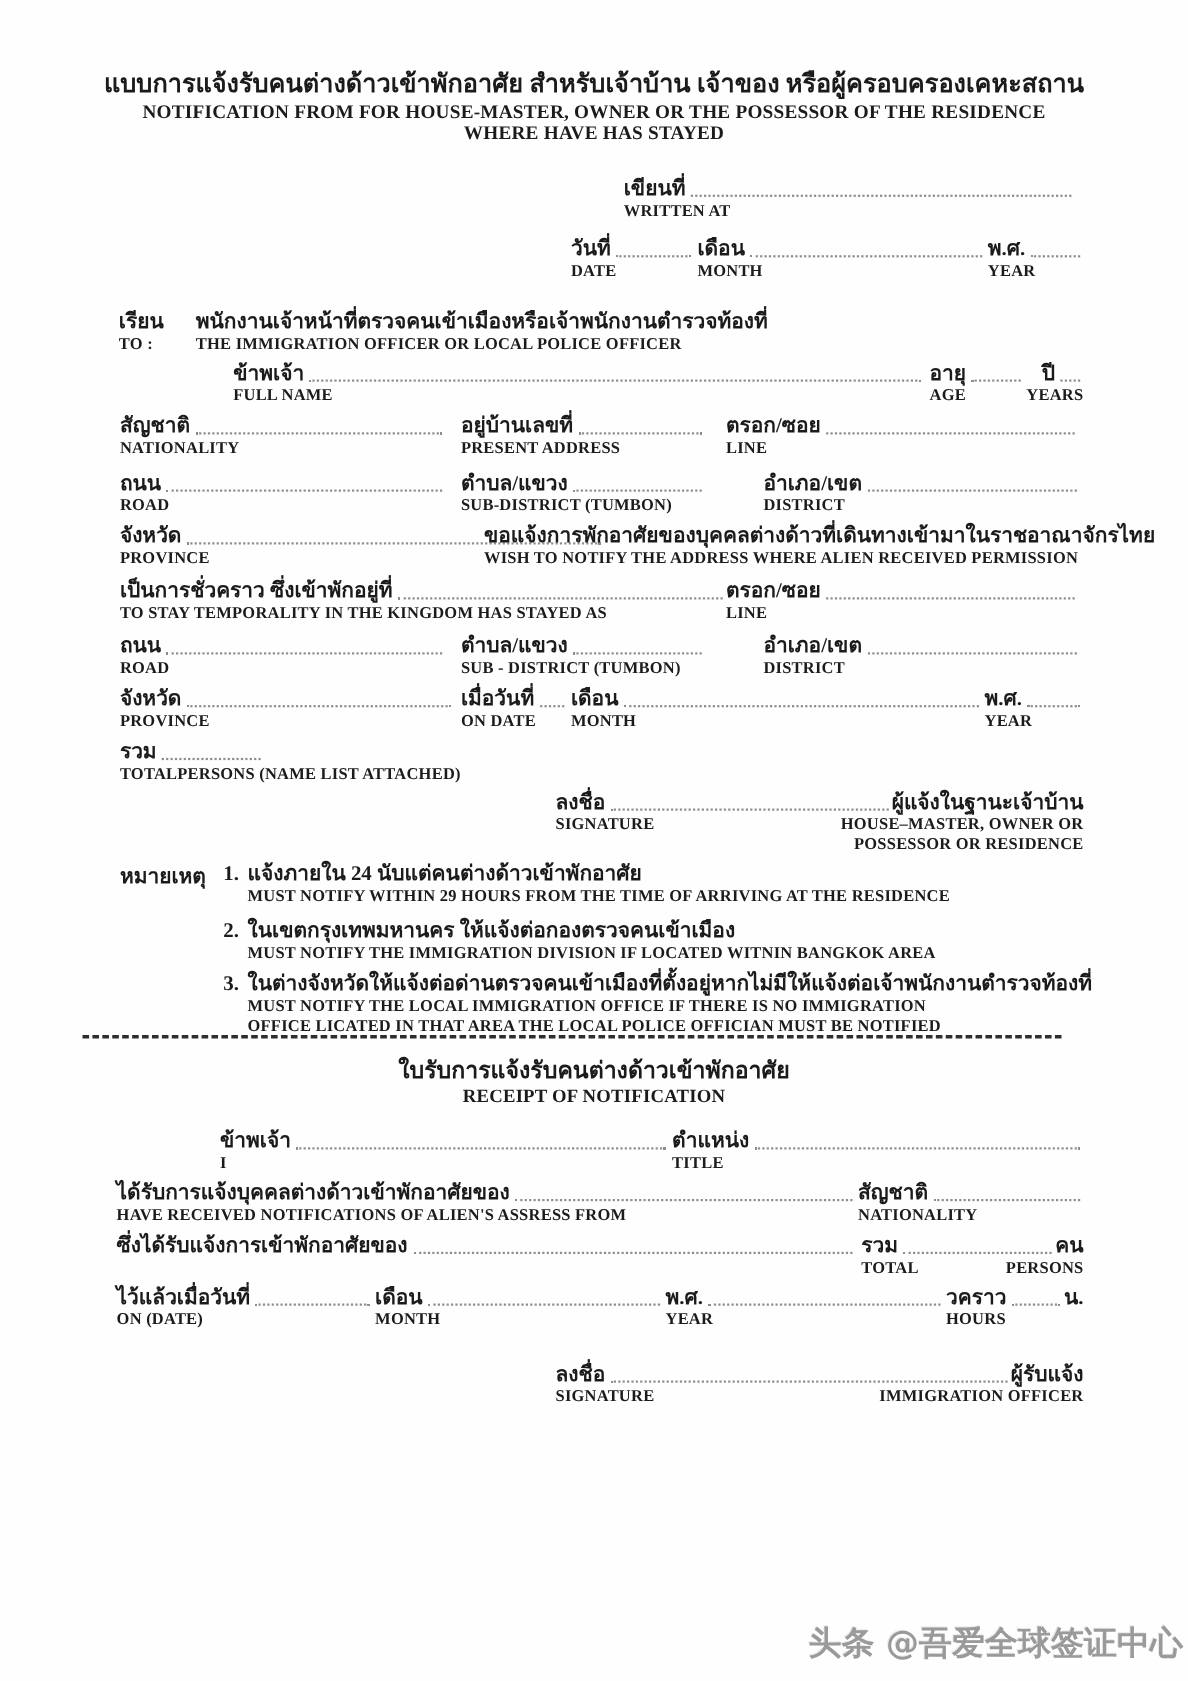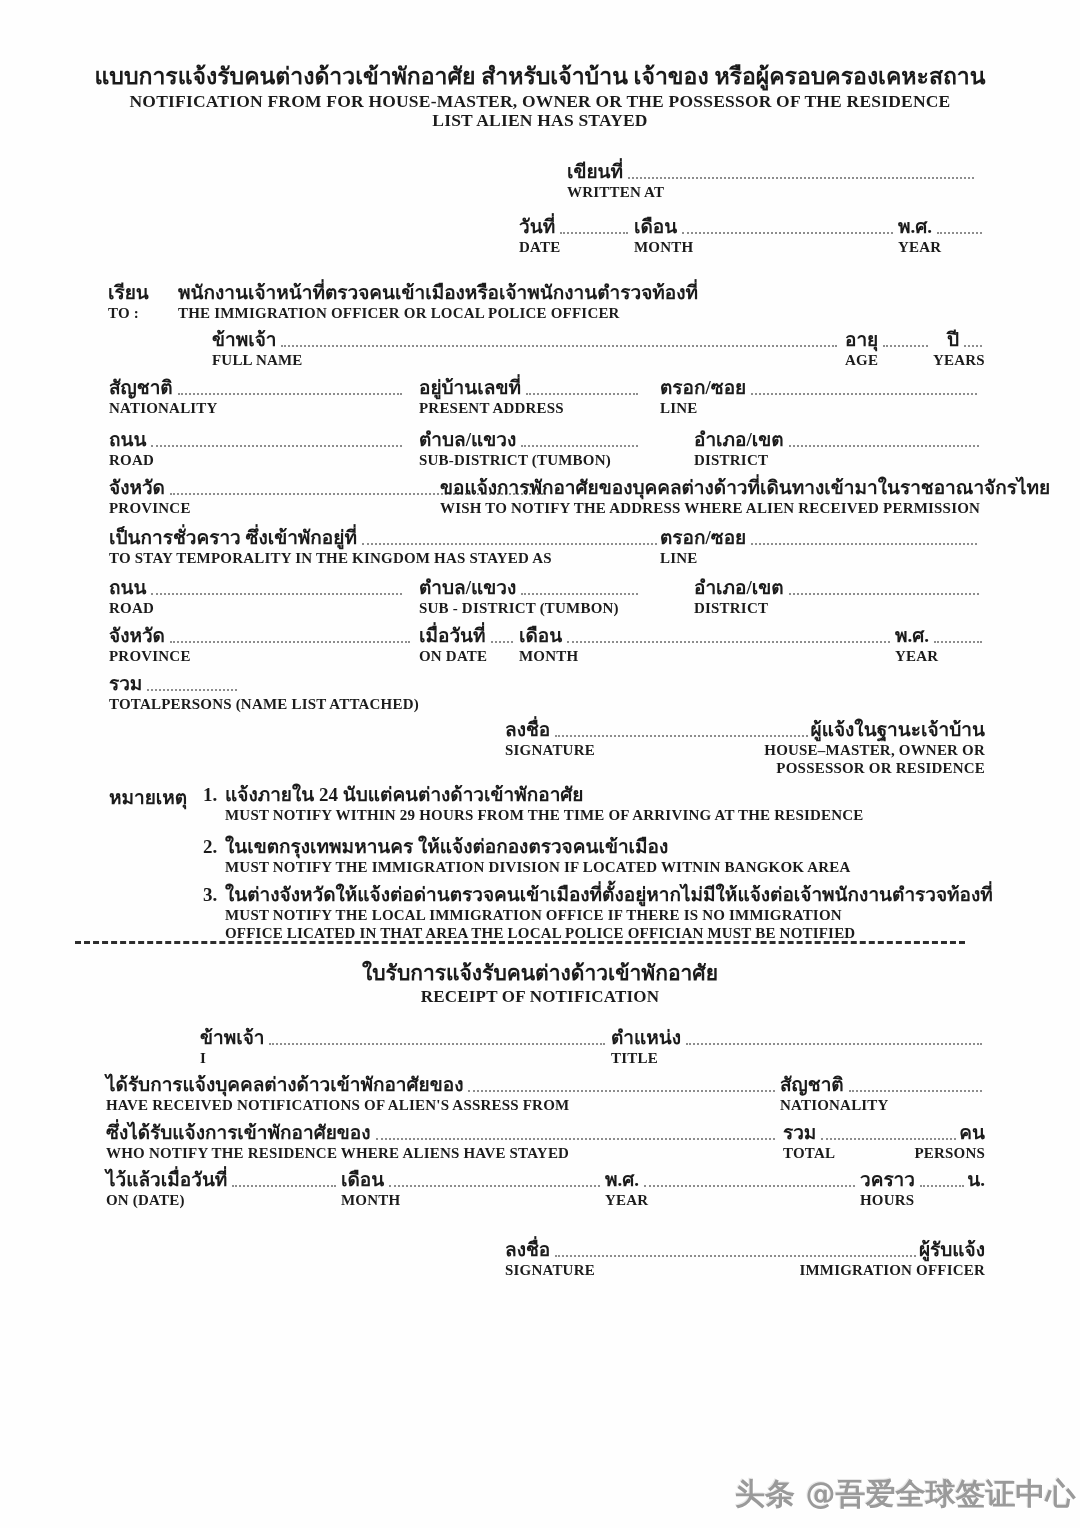--- a/index.html
+++ b/index.html
@@ -28,21 +28,21 @@
   }
 </style>
 </head>
 <body>
 
 <div class="page">
 
   <div class="fg center" style="left:0;top:62px;width:1080px">
     <div class="th" style="font-size:23px;line-height:30px;display:block">แบบการแจ้งรับคนต่างด้าวเข้าพักอาศัย สำหรับเจ้าบ้าน เจ้าของ หรือผู้ครอบครองเคหะสถาน</div>
     <div class="en" style="font-size:17.5px;line-height:19px">NOTIFICATION FROM FOR HOUSE-MASTER, OWNER OR THE POSSESSOR OF THE RESIDENCE</div>
-    <div class="en" style="font-size:17.5px;line-height:19px">LIST ALIEN HAS STAYED</div>
+    <div class="en" style="font-size:17.5px;line-height:19px">WHERE HAVE HAS STAYED</div>
   </div>
 
   <div class="fg" style="left:567px;top:160px;width:410px">
     <div class="fl">
       <span class="th">เขียนที่</span>
       <span class="dots"></span>
     </div>
     <div class="en">WRITTEN AT</div>
   </div>
 
@@ -313,21 +313,20 @@
         <span class="dots"></span>
       </div>
     <div class="en">NATIONALITY</div>
   </div>
 
   <div class="fg" style="left:106px;top:1121px;width:672px">
     <div class="fl">
         <span class="th">ซึ่งได้รับแจ้งการเข้าพักอาศัยของ</span>
         <span class="dots"></span>
       </div>
-    <div class="en">WHO NOTIFY THE RESIDENCE WHERE ALIENS HAVE STAYED</div>
   </div>
   <div class="fg" style="left:783px;top:1121px;width:202px">
     <div class="fl">
       <span class="th">รวม</span>
       <span class="dots"></span>
       <span class="th">คน</span>
     </div>
     <div style="display:flex;justify-content:space-between">
       <span class="en">TOTAL</span>
       <span class="en">PERSONS</span>

